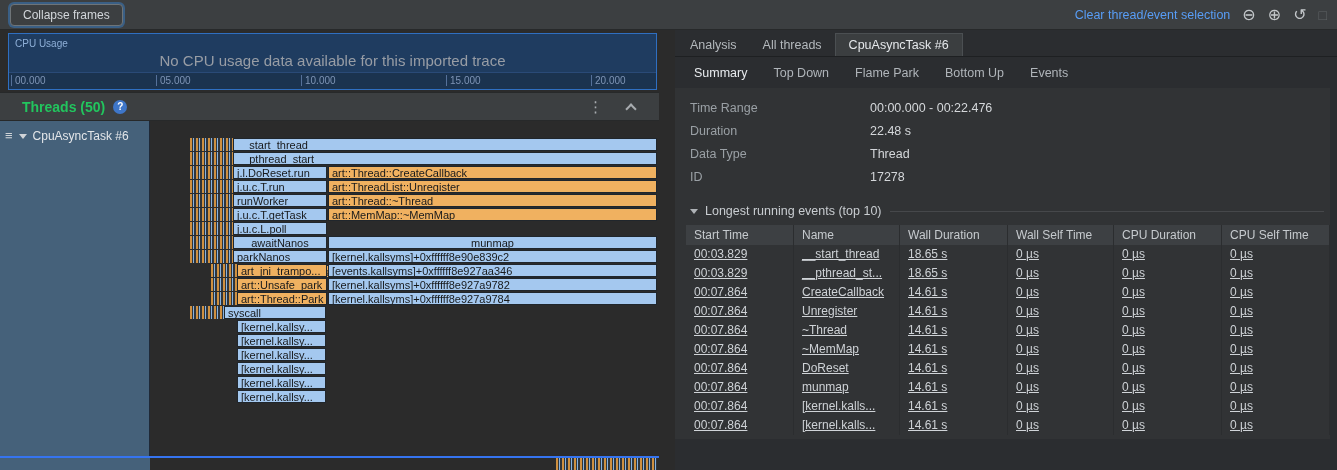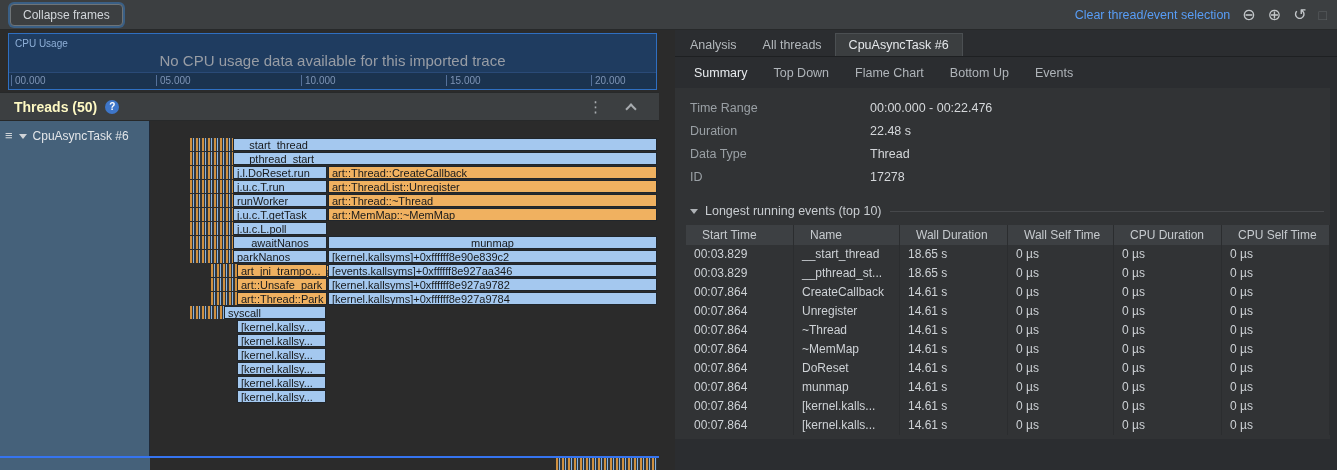--- a/index.html
+++ b/index.html
@@ -20,21 +20,21 @@
   
   .left{position:absolute;left:0;top:30px;width:659px;height:440px;background:#2b2b2b;}
   .cpu{position:absolute;left:8px;top:3px;width:649px;height:57px;background:#1f3c60;border:1px solid #2f6fc1;}
   .cpu-title{position:absolute;left:6px;top:4px;font-size:10px;color:#8fb0d8;}
   .cpu-msg{position:absolute;left:0;top:18px;width:100%;text-align:center;font-size:15px;color:#989da5;}
   .cpu-axis{position:absolute;left:0;bottom:0;width:100%;height:17px;border-top:1px solid #2a4a77;background:#1b334f;}
   .tick{position:absolute;top:2px;border-left:1px solid #56719a;padding-left:3px;font-size:10px;color:#7e94b5;}
 
   .thr-head{position:absolute;left:0;top:62px;width:659px;height:29px;background:#3c3f41;
             border-top:1px solid #27292a;border-bottom:1px solid #27292a;display:flex;align-items:center;padding:0 24px 0 14px;}
-  .thr-title{font-size:14px;color:#fef9c3;font-weight:bold;}
+  .thr-title{font-size:14px;color:#22c55e;font-weight:bold;margin-left:8px;}
   .help{width:14px;height:14px;border-radius:50%;background:#3e76c9;color:#fff;font-size:10px;font-weight:bold;
         display:inline-flex;align-items:center;justify-content:center;margin-left:8px;cursor:pointer;}
   .thr-spacer{flex:1;}
   .kebab{font-size:15px;color:#a8acb0;cursor:pointer;margin-right:24px;}
   .chev{width:8px;height:8px;border-left:2px solid #a8acb0;border-top:2px solid #a8acb0;transform:rotate(45deg);
         margin-top:4px;cursor:pointer;}
 
   .track{position:absolute;left:0;top:91px;width:659px;height:335px;background:#2b2b2b;}
   .tlabel{position:absolute;left:0;top:0;width:150px;height:335px;background:#45617a;border-right:1px solid #1f2937;}
   .tlabel-row{display:flex;align-items:center;gap:6px;padding:8px 0 0 5px;color:#e3e6e9;font-size:12px;}
@@ -72,23 +72,23 @@
 
   .sect{display:flex;align-items:center;margin:14px 0 6px 15px;height:16px;}
   .sect-tri{width:0;height:0;border-left:4px solid transparent;border-right:4px solid transparent;
             border-top:5px solid #aeb2b6;margin-right:7px;cursor:pointer;}
   .sect-title{font-size:12.5px;color:#c9cdd1;white-space:nowrap;}
   .rule{flex:1;height:1px;background:#46484b;margin-left:8px;margin-right:6px;}
 
   .table{margin-left:11px;width:644px;}
   .thead,.trow{display:grid;grid-template-columns:108px 106px 108px 106px 108px 108px;}
   .thead{background:#3d4043;height:20px;}
-  .hcell{font-size:12px;color:#c6cace;line-height:20px;padding-left:16px;border-right:1px solid #2b2d2f;
+  .hcell{font-size:12px;color:#c6cace;line-height:20px;padding-left:8px;border-right:1px solid #2b2d2f;
          overflow:hidden;white-space:nowrap;cursor:pointer;}
-  .trow{height:19px;cursor:pointer;}
+  .trow{height:19px;cursor:pointer;text-decoration:underline;}
   .tcell{font-size:12px;color:#ced2d6;line-height:19px;padding-left:8px;border-right:1px solid #2b2d2f;
          overflow:hidden;white-space:nowrap;}
 </style>
 </head>
 <body>
 
 <div class="app">
 
   <div class="topbar">
     <button class="btn-collapse">Collapse frames</button>
@@ -225,21 +225,21 @@
 
   <div class="right">
     <div class="tabs">
         <span class="tab">Analysis</span>
         <span class="tab">All threads</span>
         <span class="tab sel">CpuAsyncTask #6</span>
       </div>
     <div class="subtabs">
         <span class="subtab sel">Summary</span>
         <span class="subtab">Top Down</span>
-        <span class="subtab">Flame Chart</span>
+        <span class="subtab">Flame Park</span>
         <span class="subtab">Bottom Up</span>
         <span class="subtab">Events</span>
       </div>
 
     <div class="content">
       <div>
           <div class="sumrow">
             <span class="slabel">Time Range</span>
             <span class="sval">00:00.000 - 00:22.476</span>
           </div>

